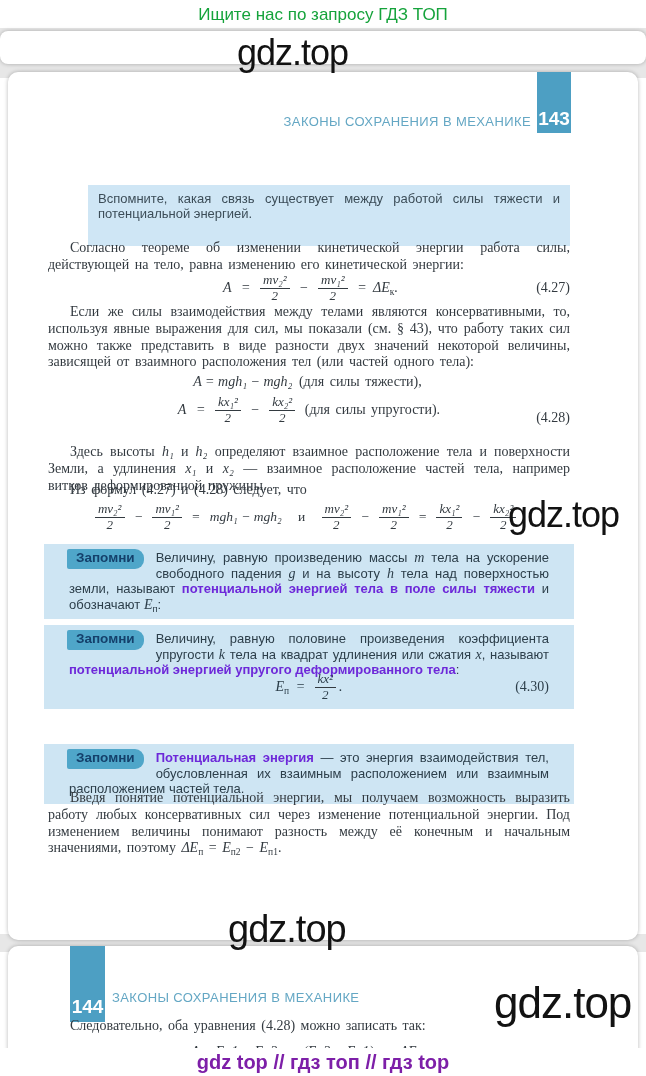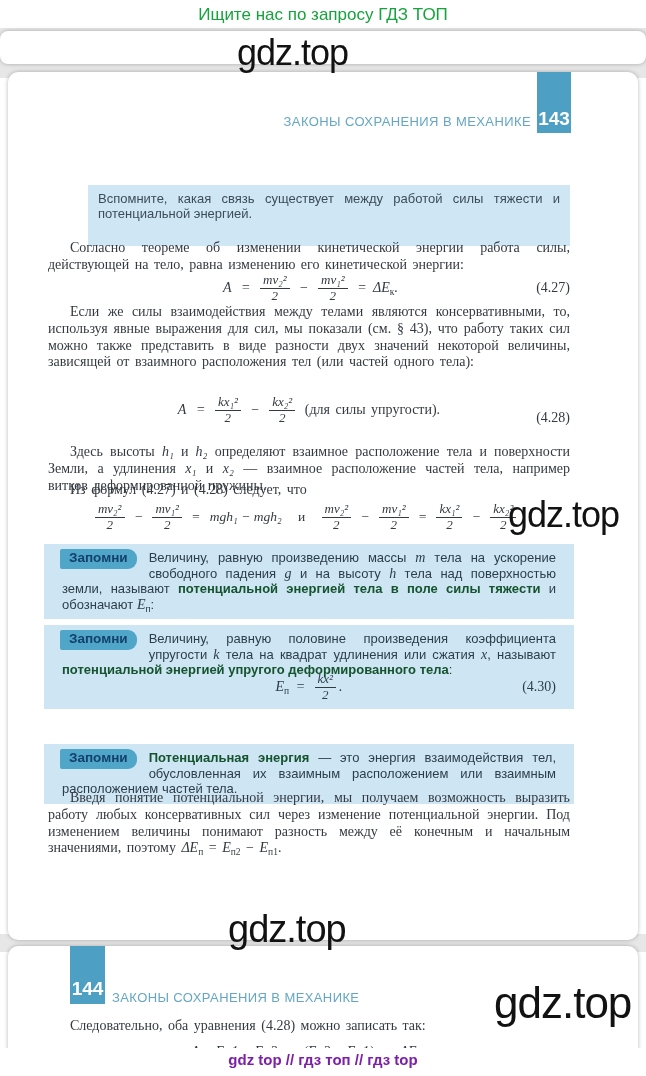--- a/index.html
+++ b/index.html
@@ -12,21 +12,21 @@
   .bottom-card{left:8px;top:946px;width:630px;height:200px;border-radius:10px;}
 
   .banner{position:absolute;top:5px;left:0;width:646px;text-align:center;
           font-size:17px;font-weight:500;color:#15a33b;}
   .wm{position:absolute;color:#121212;font-weight:400;letter-spacing:-1px;z-index:40;
       font-family:"Liberation Sans",sans-serif;}
 
   .pagenum-box{position:absolute;background:#4d9fc3;color:#fff;font-weight:bold;
                display:flex;align-items:flex-end;justify-content:center;}
   .pn143{left:529px;top:0;width:34px;height:61px;font-size:19px;padding-bottom:3px;box-sizing:border-box;}
-  .pn144{left:62px;top:0;width:35px;height:58px;font-size:19px;padding-bottom:4px;box-sizing:border-box;}
+  .pn144{left:62px;top:0;width:35px;height:76px;font-size:19px;padding-bottom:4px;box-sizing:border-box;}
   .run-head{position:absolute;color:#64a7c4;font-size:13px;letter-spacing:.4px;}
 
   .section-row{position:absolute;left:40px;top:73px;width:522px;height:40px;}
   .bell-box{position:absolute;left:0;top:0;width:40px;height:40px;background:#4d9fc3;
             border-radius:3px;display:flex;align-items:center;justify-content:center;}
   .sec-band{position:absolute;left:40px;top:0;width:482px;height:40px;background:#cfe5ee;
             display:flex;align-items:center;}
   .sec-label{width:42px;height:40px;background:#a9d1e0;color:#26394a;font-size:15px;
              display:flex;align-items:center;justify-content:center;flex:0 0 42px;}
   .sec-title{color:#16273f;font-weight:bold;font-size:16.5px;letter-spacing:.6px;
@@ -47,36 +47,36 @@
   .fnum{position:absolute;right:0;top:50%;transform:translateY(-50%);font-style:normal;font-size:14px;}
   .frac{display:inline-flex;flex-direction:column;vertical-align:middle;line-height:1.15;
         text-align:center;font-size:13px;}
   .frac .fn{border-bottom:1px solid #333a40;padding:0 3px;}
   .frac .fd{padding:0 3px;}
   .mx{margin:0 3px;}
   .conj{font-style:normal;margin:0 10px;}
   sub{font-size:9.5px;font-style:normal;vertical-align:-3px;line-height:0;}
 
   .memo{position:absolute;left:-4px;width:530px;background:#cee5f3;box-sizing:border-box;
-        padding:6px 18px 7px;font-family:"Liberation Sans",sans-serif;font-size:13px;
+        padding:6px 25px 7px;font-family:"Liberation Sans",sans-serif;font-size:13px;
         line-height:15.6px;color:#2c3e4a;text-align:justify;}
-  .memo b{color:#14532d;}
+  .memo b{color:#6d28d9;}
   .badge{float:left;background:#4fa6c9;color:#14406b;font-weight:bold;font-size:13.5px;
          padding:1px 9px 3px;margin:-1px 12px 1px -2px;border-radius:2px 9px 9px 2px;}
   .memo .v{font-family:"Liberation Serif",serif;font-style:italic;font-size:14px;}
   .mfrow{position:relative;text-align:center;font-family:"Liberation Serif",serif;
          font-style:italic;font-size:14px;margin-top:3px;height:24px;}
   .mfrow .fnum{font-family:"Liberation Serif",serif;}
 
   .clip-row{overflow:hidden;}
   .p144-body{position:absolute;left:40px;width:522px;font-family:"Liberation Serif",serif;
              color:#333a40;font-size:14px;line-height:16.8px;}
   .footer{position:absolute;left:0;top:1048px;width:646px;height:28px;background:#fff;z-index:45;
           display:flex;align-items:flex-start;justify-content:center;}
-  .footer span{margin-top:3px;color:#7d1fa8;font-size:15px;font-weight:600;}
+  .footer span{margin-top:3px;color:#7d1fa8;font-size:20px;font-weight:600;}
 </style>
 </head>
 <body>
 
 <div class="stage">
 
   <div class="banner">Ищите нас по запросу ГДЗ ТОП</div>
 
   <div class="seam" style="top:28px;height:50px;"></div>
   <div class="seam" style="top:934px;height:18px;"></div>
@@ -110,20 +110,24 @@
             <span class="fn">mv₁²</span>
             <span class="fd">2</span>
           </span>
         <span class="mx">=</span>
         <i>ΔE</i><sub>к</sub><span>.</span>
         <span class="fnum">(4.27)</span>
       </div>
 
       <p class="bp" style="top:64px;">Если же силы взаимодействия между телами являются консервативными, то, используя явные выражения для сил, мы показали (см. § 43), что работу таких сил можно также представить в виде разности двух значений некоторой величины, зависящей от взаимного расположения тел (или частей одного тела):</p>
 
+      <div class="frow" style="top:132px;height:20px;line-height:20px;">
+        <i>A = mgh₁ − mgh₂</i>
+        <span class="note mx">(для силы тяжести),</span>
+      </div>
 
       <div class="frow" style="top:152px;height:36px;line-height:36px;">
         <i class="mx">A</i>
         <span class="mx">=</span>
         <span class="frac mx">
             <span class="fn">kx₁²</span>
             <span class="fd">2</span>
           </span>
         <span class="mx">−</span>
         <span class="frac mx">

